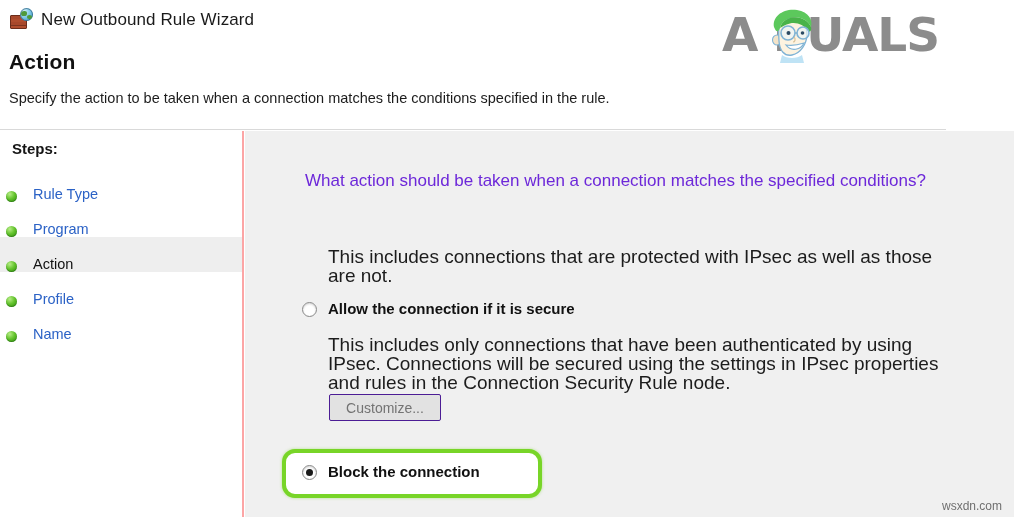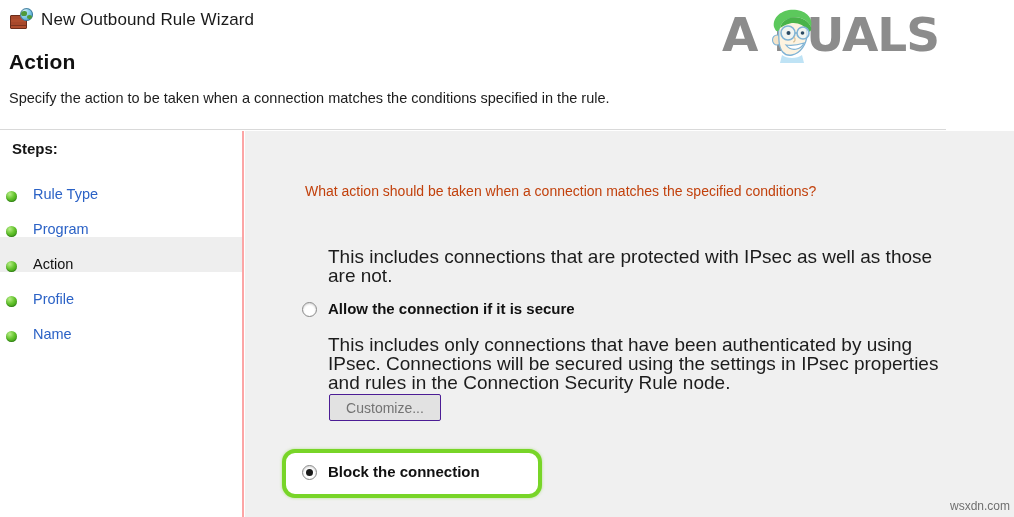--- a/index.html
+++ b/index.html
@@ -192,23 +192,23 @@
   
   #main {
     position: absolute;
     left: 245px; top: 0;
     width: 769px;
     height: 386px;
     background: #f0f0f0;
   }
   #question {
     position: absolute;
-    left: 60px; top: 52px;
-    font-size: 14px;
-    color: #c2410c;
+    left: 60px; top: 40px;
+    font-size: 17px;
+    color: #6d28d9;
     white-space: nowrap;
   }
 
   .option {
     position: absolute;
     left: 57px;
   }
   .option-head {
     display: flex;
     align-items: flex-start;
@@ -283,21 +283,21 @@
     box-shadow: 0 0 3px rgba(120,213,40,.5);
   }
   #opt-block {
     position: absolute;
     left: 57px; top: 332px;
   }
   #opt-block .option-title { font-size: 15px; }
 
   #watermark {
     position: absolute;
-    right: 4px;
+    right: 12px;
     bottom: 4px;
     font-size: 12px;
     color: #6f6f6f;
     font-family: "Liberation Sans", sans-serif;
   }
 </style>
 </head>
 <body>
 
 <div id="header">

